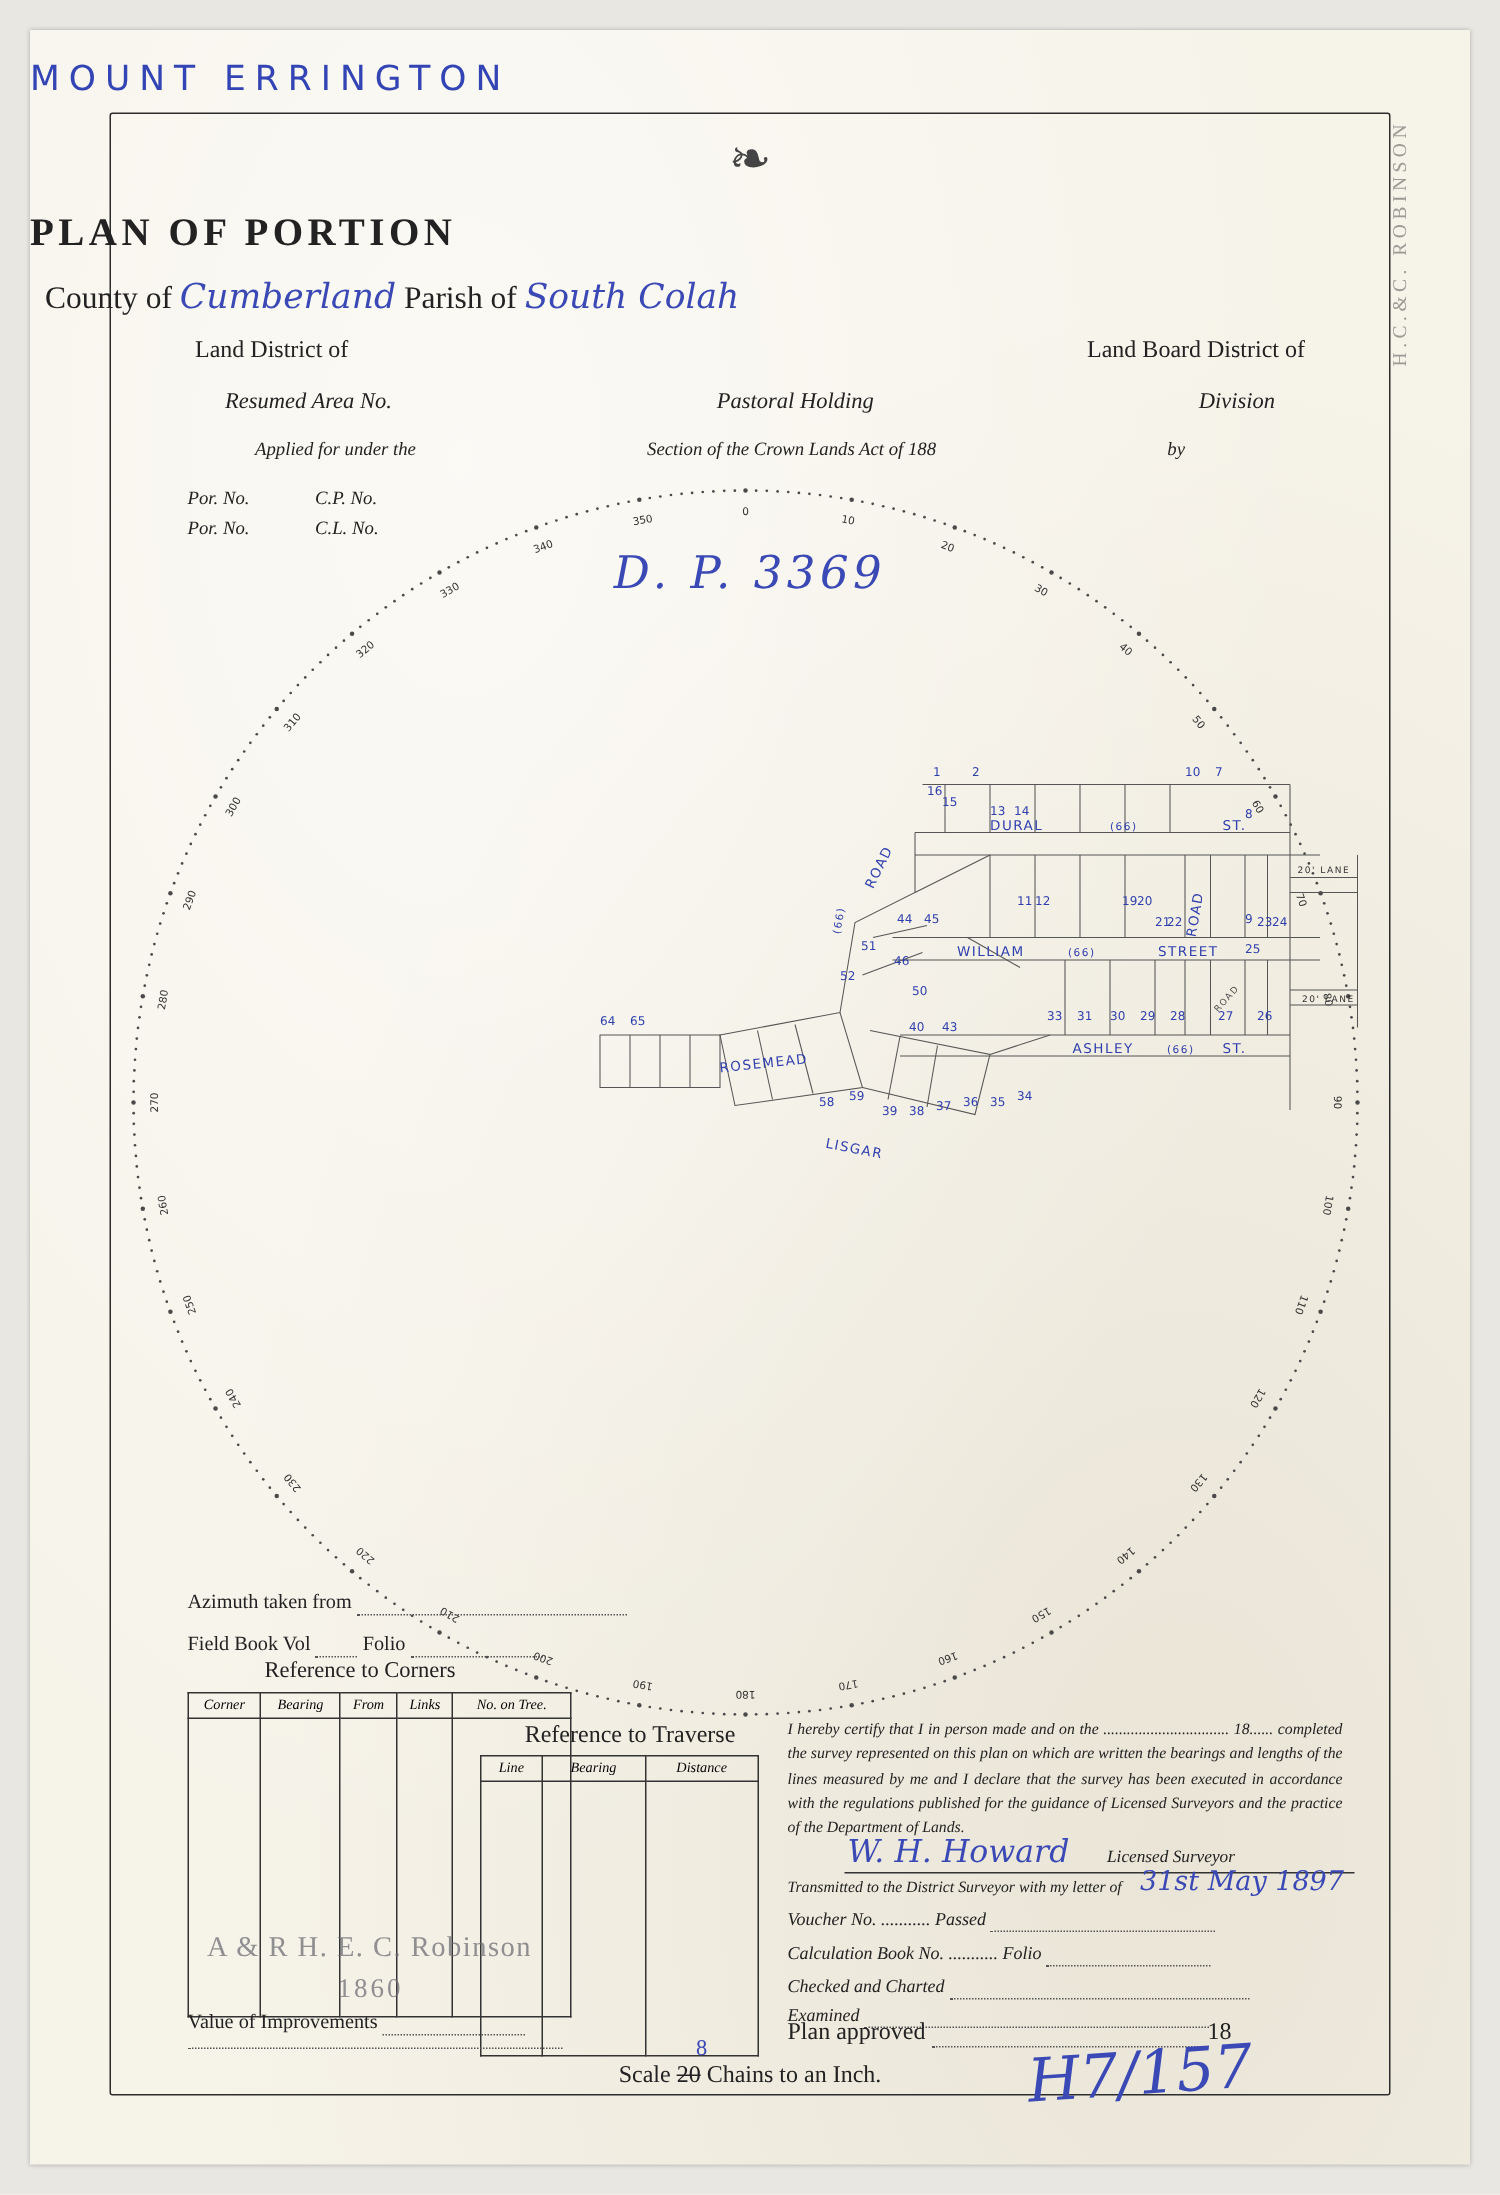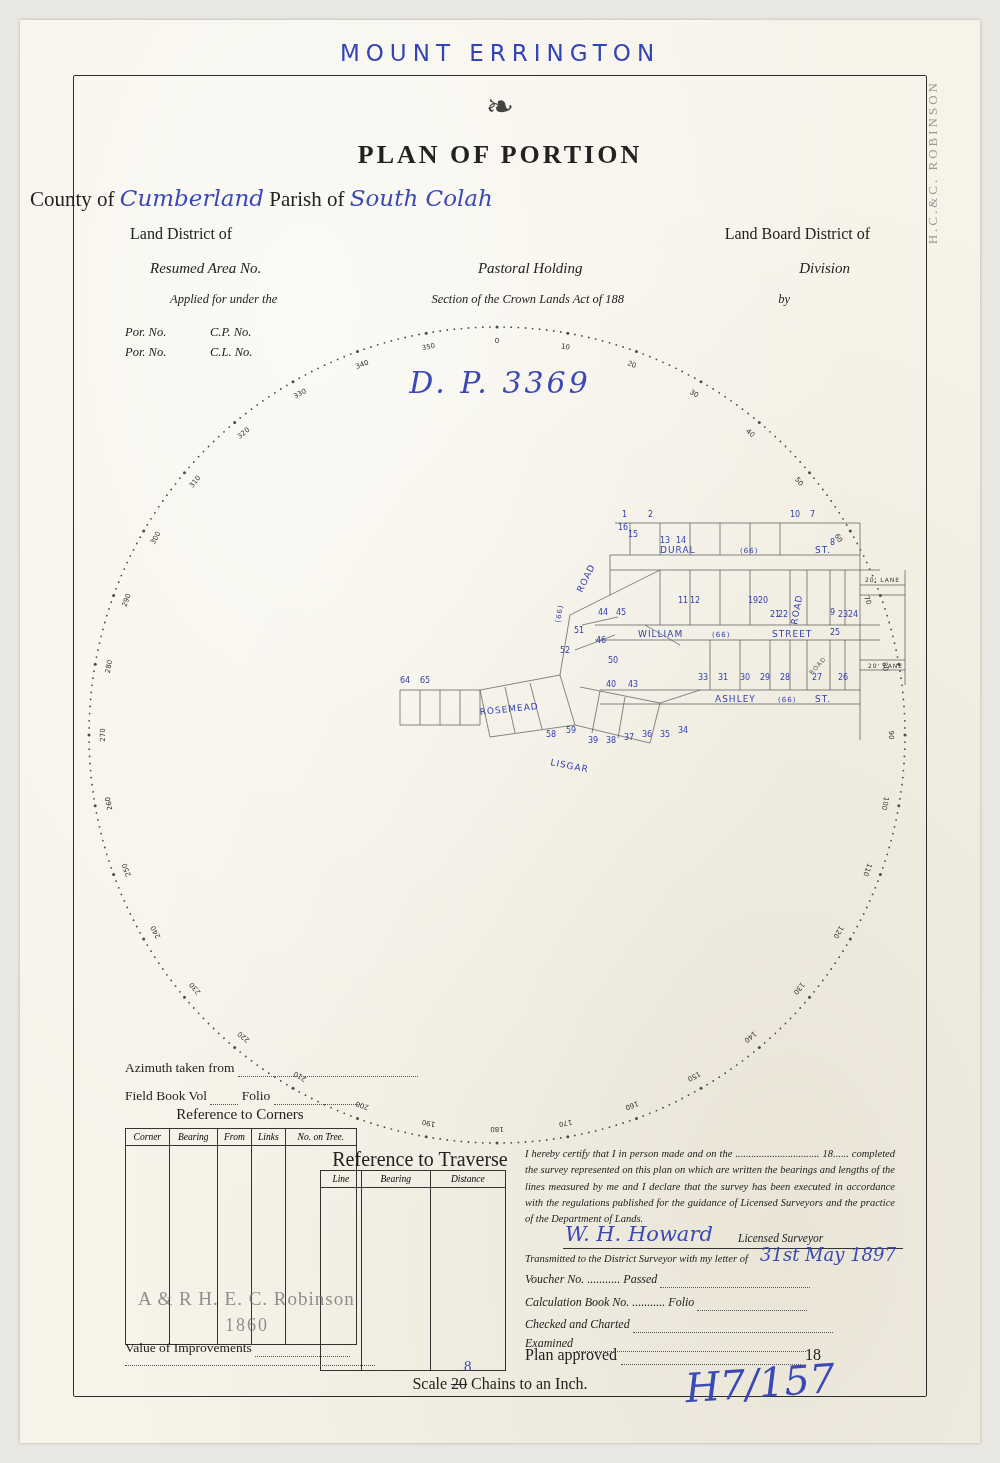--- a/index.html
+++ b/index.html
@@ -22,30 +22,30 @@
       radial-gradient(ellipse at 80% 85%, rgba(220,214,196,.5), rgba(255,255,255,0) 60%);
     pointer-events:none;
   }
   .frame{
     position:absolute;left:53px;top:55px;width:852px;height:1320px;
     border:1.6px solid #2c2c2c;
     border-radius:2px;
   }
 
   .title-top{
-    position:absolute;left:0;right:0;top:20px;text-align:center;
+    position:absolute;left:0;right:0;top:20px;text-align:left;
     font-family:"DejaVu Sans", sans-serif;
     letter-spacing:6px;font-size:23px;color:#3344b5;
   }
   .orn{
     position:absolute;left:0;right:0;top:70px;text-align:center;
     font-size:34px;color:#444;line-height:1;
   }
   .plan-title{
-    position:absolute;left:0;right:0;top:120px;text-align:center;
+    position:absolute;left:0;right:0;top:120px;text-align:left;
     font-size:26px;letter-spacing:3px;color:#222;
     font-family:"Liberation Serif", serif;font-weight:bold;
   }
   .row2{
     position:absolute;left:0;right:0;top:165px;text-align:left;
     font-size:21px;color:#222;padding-left:10px;
   }
   .row2 .val{color:#3a49b5;font-style:italic;font-family:"DejaVu Serif",serif;font-size:23px;}
   .row3{
     position:absolute;left:110px;right:110px;top:205px;
@@ -72,21 +72,21 @@
 
   
   .lowline{position:absolute;font-size:13.5px;color:#222;}
   .dots{border-bottom:1px dotted #555;display:inline-block;}
 
   table.tbl{border-collapse:collapse;position:absolute;}
   table.tbl td,table.tbl th{border:1px solid #333;}
   .tbl th{font-size:9.5px;font-style:italic;font-weight:normal;height:14px;}
 
   .ref-corners-title{position:absolute;left:95px;top:1086px;width:250px;text-align:center;font-size:15px;color:#222;}
-  .ref-trav-title{position:absolute;left:300px;top:1128px;width:200px;text-align:center;font-size:20px;color:#222;}
+  .ref-trav-title{position:absolute;left:300px;top:1128px;width:200px;text-align:center;font-size:16px;color:#222;}
 
   .cert{position:absolute;left:505px;top:1098px;width:370px;font-size:10.5px;font-style:italic;color:#222;line-height:1.55;text-align:justify;margin-top:28px;}
   .sig{position:absolute;left:545px;top:1202px;font-size:21px;color:#3a49b5;font-style:italic;font-family:"DejaVu Serif",serif;}
   .sigrole{position:absolute;left:718px;top:1212px;font-size:11.5px;font-style:italic;color:#222;}
   .translin{position:absolute;left:505px;top:1233px;width:380px;font-size:10.5px;font-style:italic;color:#222;}
   .transdate{position:absolute;left:740px;top:1224px;font-size:18px;color:#3a49b5;font-style:italic;font-family:"DejaVu Serif",serif;}
   .fldlines{position:absolute;left:505px;width:380px;font-size:12px;font-style:italic;color:#222;}
   .planappr{position:absolute;left:505px;top:1326px;font-size:16px;color:#222;}
 
   .stamp{position:absolute;left:118px;top:1268px;font-size:19px;color:#6e6e74;letter-spacing:1px;font-family:"Liberation Serif",serif;opacity:.75;}
@@ -679,21 +679,21 @@
   </div>
   <div class="lowline" style="left:105px;top:1068px;width:320px;">
     <span>Field Book Vol</span>
     <span class="dots" style="width:28px;">&nbsp;</span>
     <span>Folio</span>
     <span class="dots" style="width:90px;">&nbsp;</span>
   </div>
 
   <div class="ref-corners-title">Reference to Corners</div>
 
-  <table class="tbl" id="tbl-corners" style="left:105px;top:1108px;width:232px;">
+  <table class="tbl" id="tbl-corners" style="left:105px;top:1108px;width:256px;">
       <tbody>
         <tr>
           <th>Corner</th>
           <th>Bearing</th>
           <th>From</th>
           <th>Links</th>
           <th>No. on Tree.</th>
         </tr>
         <tr>
           <td style="height:196px"></td>

